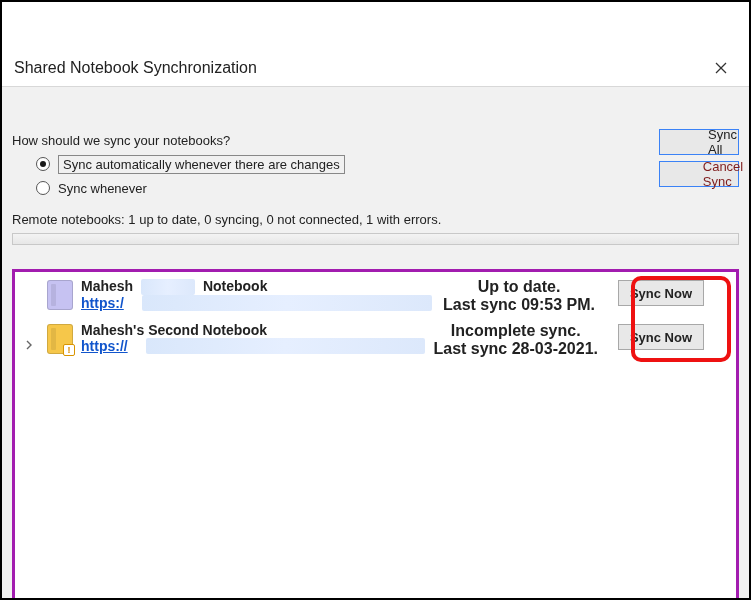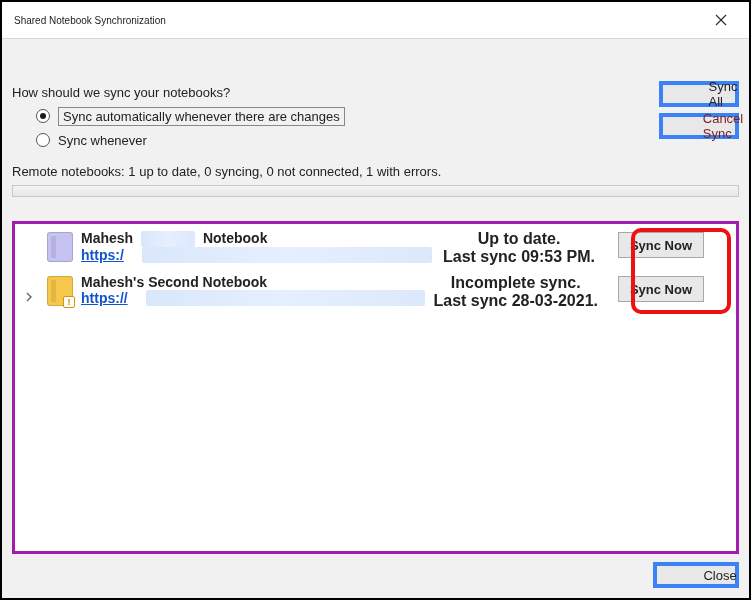--- a/index.html
+++ b/index.html
@@ -11,41 +11,42 @@
     background:#fff;
     width:751px; height:600px;
     border:2px solid #000;
     position:relative;
     overflow:hidden;
   }
   .titlebar {
     display:flex; align-items:center; justify-content:space-between;
     padding:6px 10px 6px 12px;
     background:#fff;
-    font-size:10px;
+    font-size:16px;
+    margin-top:48px;
   }
   .close-x {
     width:36px; height:24px; display:flex; align-items:center; justify-content:center;
     cursor:pointer;
   }
   .close-x svg { width:12px; height:12px; stroke:#333; stroke-width:1.3; }
 
   .content {
     background:#f1f1f1;
     border-top:1px solid #d8d8d8;
     padding:6px 10px 10px 10px;
     height:calc(100% - 36px);
     display:flex; flex-direction:column;
   }
   .top-row { display:flex; align-items:flex-start;margin-top:36px; }
   .sync-question { flex:1; padding-top:4px; padding-bottom:4px; }
   .right-buttons { width:80px; margin-left:8px; display:flex; flex-direction:column; gap:6px;}
   .btn {
     background:#e8e8e8;
-    border:4px solid #3b82f6;
+    border:1px solid #3b82f6;
     height:26px;
     font-size:13px;
     display:flex; align-items:center; justify-content:center;
     cursor:pointer;
     user-select:none;
     padding-left:48px;
   }
   .btn.disabled { color:#7f1d1d; cursor:default; }
 
   .radio-group { padding:4px 0 4px 24px; }

